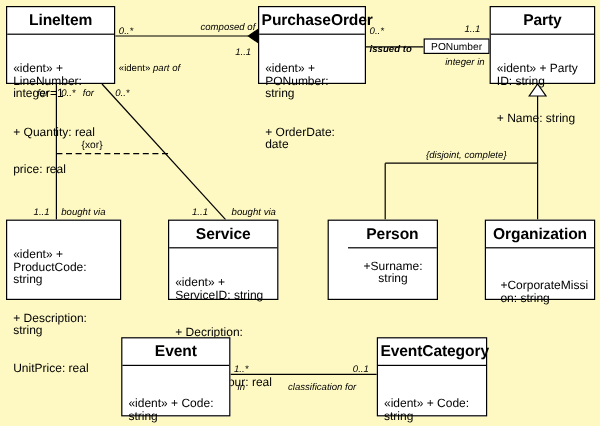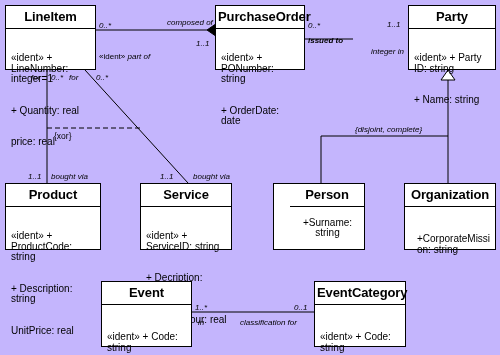--- a/index.html
+++ b/index.html
@@ -4,21 +4,21 @@
 <style>
   html, body {
     margin: 0;
     padding: 0;
     background: #ffffff;
   }
   #diagram {
     position: relative;
     width: 500px;
     height: 355px;
-    background: #c4b5fd;
+    background: #fef9c3;
     font-family: "Liberation Sans", sans-serif;
     overflow: hidden;
   }
   svg.edges {
     position: absolute;
     left: 0;
     top: 0;
     width: 500px;
     height: 355px;
     pointer-events: none;
@@ -147,23 +147,25 @@
   </div>
 
   <div class="uml-class" style="left:408px; top:5px; width:88px; height:65px;">
     <div class="uml-name">Party</div>
     <div class="uml-attrs">
       <span class="attr">«ident» + Party ID: string</span>
       <span class="attr">+ Name: string</span>
     </div>
   </div>
 
+  <div class="qualifier" style="left:353px; top:32px; width:55px; height:13px;">
+    <span>PONumber</span>
+  </div>
 
   <div class="uml-class" style="left:5px; top:183px; width:96px; height:67px;">
-    <div class="uml-name">Product</div>
     <div class="uml-attrs">
       <span class="attr">«ident» + ProductCode: string</span>
       <span class="attr">+ Description: string</span>
       <span class="attr">UnitPrice: real</span>
     </div>
   </div>
 
   <div class="uml-class" style="left:140px; top:183px; width:92px; height:67px;">
     <div class="uml-name">Service</div>
     <div class="uml-attrs">
@@ -216,21 +218,21 @@
   <span class="lbl role r-align" style="left:31px; top:73px;">for</span>
   <span class="lbl mult" style="left:51px; top:73px;">0..*</span>
   <span class="lbl mult r-align" style="left:28px; top:172px;">1..1</span>
   <span class="lbl role" style="left:51px; top:172px;">bought via</span>
 
   <span class="lbl role r-align" style="left:69px; top:73px;">for</span>
   <span class="lbl mult" style="left:96px; top:73px;">0..*</span>
   <span class="lbl mult r-align" style="left:160px; top:172px;">1..1</span>
   <span class="lbl role" style="left:193px; top:172px;">bought via</span>
 
-  <span class="lbl constraint" style="left:54px; top:116px;margin-top:16px;">{xor}</span>
+  <span class="lbl constraint" style="left:68px; top:116px;">{xor}</span>
 
   <span class="lbl gen-constraint" style="left:355px; top:125px;">{disjoint, complete}</span>
 
   <span class="lbl mult" style="left:195px; top:303px;">1..*</span>
   <span class="lbl role" style="left:198px; top:318px;">in</span>
   <span class="lbl ital" style="left:240px; top:318px;">classification for</span>
   <span class="lbl mult" style="left:294px; top:303px;">0..1</span>
 
 </div>
 

